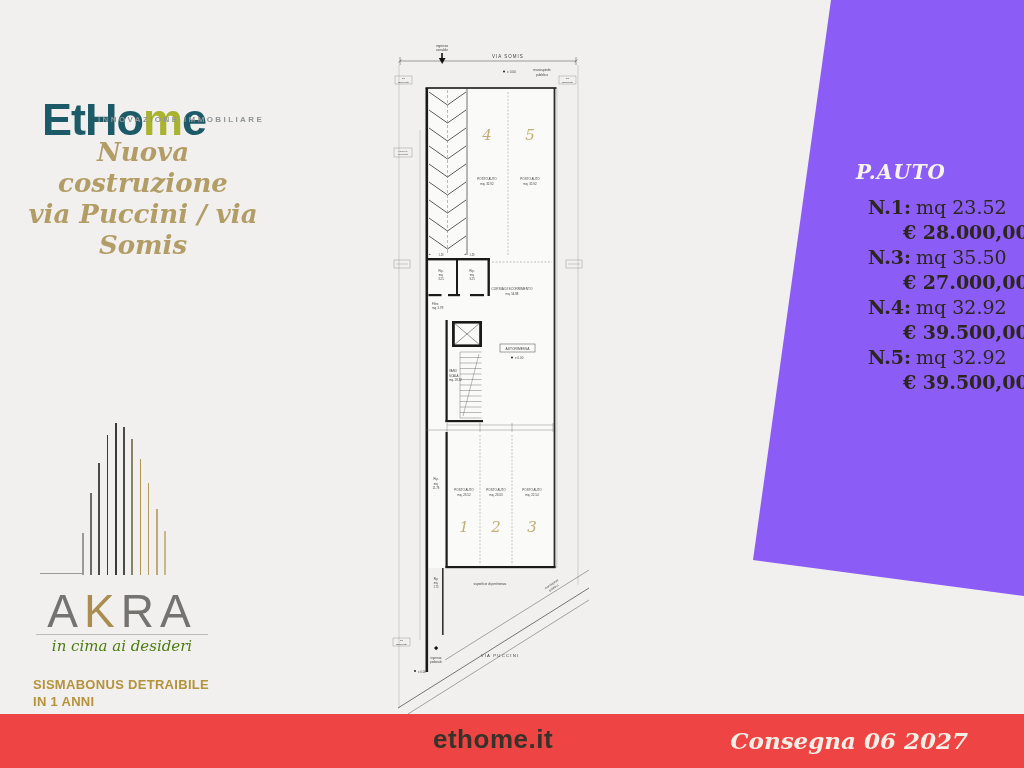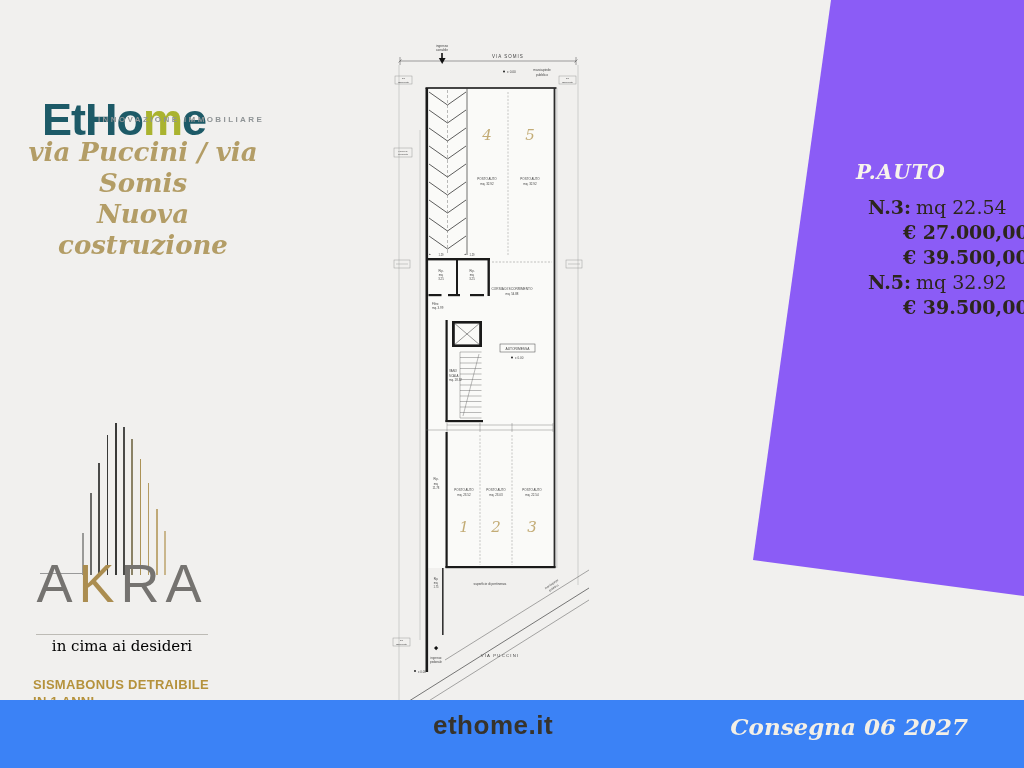--- a/index.html
+++ b/index.html
@@ -13,64 +13,64 @@
   .logo .green{color:#aab32f;}
   .logo-tagline{position:absolute;left:69px;top:115px;font-size:8px;letter-spacing:2.4px;
         color:#8f9496;font-weight:bold;margin-left:29px;}
   .headline{position:absolute;left:18px;top:137px;width:250px;text-align:center;
         font-family:"DejaVu Serif",serif;font-style:italic;font-weight:bold;
         font-size:26px;line-height:31px;color:#b39d66;}
   .akra-lines{position:absolute;left:82px;top:423px;width:84px;height:152px;
         display:flex;justify-content:space-between;align-items:flex-end;}
   .akra-lines span{width:1.6px;display:block;}
   .akra-ground{position:absolute;left:40px;top:573px;width:44px;height:1px;background:#999;}
-  .akra-name{position:absolute;left:33px;top:552px;width:178px;text-align:center;
-        font-size:54px;letter-spacing:6px;color:#757370;font-family:"Liberation Sans",sans-serif;}
+  .akra-name{position:absolute;left:33px;top:584px;width:178px;text-align:center;
+        font-size:46px;letter-spacing:6px;color:#757370;font-family:"Liberation Sans",sans-serif;}
   .akra-name .gold{color:#ab8d50;}
   .akra-rule{position:absolute;left:36px;top:634px;width:172px;height:1px;background:#bdbbb5;}
   .akra-script{position:absolute;left:33px;top:637px;width:178px;text-align:center;
-        font-family:"DejaVu Serif",serif;font-size:15px;color:#000000;}
+        font-family:"DejaVu Serif",serif;font-style:italic;font-size:15px;color:#4d7c0f;}
   .promo{position:absolute;left:33px;top:676px;font-weight:bold;font-size:13px;
         line-height:17px;color:#b5923c;letter-spacing:.3px;}
 
   
   .panel{position:absolute;left:740px;top:0;width:284px;height:600px;background:#8b5cf6;
         clip-path:polygon(91px 0px,284px 0px,284px 596px,13px 560px);}
   .panel-title{position:absolute;left:116px;top:160px;font-family:"DejaVu Serif",serif;
         font-style:italic;font-weight:bold;font-size:20px;color:#f7f4ec;letter-spacing:1px;}
   .price-list{position:absolute;left:0;top:195px;width:284px;
         font-family:"DejaVu Serif",serif;font-size:19px;color:#2c261c;}
   .pl-item div{line-height:25px;white-space:nowrap;}
   .pl-l1{padding-left:128px;}
   .pl-l2{padding-left:163px;font-weight:bold;}
   .b{font-weight:bold;margin-right:5px;}
 
   
-  .footer{position:absolute;left:0;bottom:0;width:1024px;height:68px;background:#3b82f6;}
+  .footer{position:absolute;left:0;bottom:0;width:1024px;height:54px;background:#ef4444;}
   .footer-site{position:absolute;left:433px;top:10px;font-weight:bold;font-size:26px;
         color:#37332b;letter-spacing:.5px;}
   .footer-delivery{position:absolute;right:56px;top:13px;font-family:"DejaVu Serif",serif;
         font-style:italic;font-weight:bold;font-size:23px;color:#f3efe6;}
 
   
   .plan{position:absolute;left:390px;top:40px;}
   .plan text{font-family:"Liberation Sans",sans-serif;fill:#444;}
   .plan .gold-num{font-family:"DejaVu Serif",serif;font-style:italic;fill:#c3ac76;}
 </style>
 </head>
 <body>
 
 <div class="logo">
   <span class="teal">EtHo</span><span class="green">m</span><span class="teal">e</span>
 </div>
 <div class="logo-tagline">INNOVAZIONE IMMOBILIARE</div>
 
 <div class="headline">
+  <div>Nuova costruzione</div>
   <div>via Puccini / via Somis</div>
-  <div>Nuova costruzione</div>
 </div>
 
 <div class="akra-lines">
   <span style="height:42px;background:#9a9a98"></span>
   <span style="height:82px;background:#6a6a68"></span>
   <span style="height:112px;background:#4a4a48"></span>
   <span style="height:140px;background:#3a3a38"></span>
   <span style="height:152px;background:#3a3a38"></span>
   <span style="height:148px;background:#4a4a48"></span>
   <span style="height:136px;background:#8a8266"></span>
@@ -291,24 +291,29 @@
     <rect x="176" y="220" width="16" height="8" fill="none"></rect>
     <line x1="6" y1="224" x2="18" y2="224"></line>
       <line x1="178" y1="224" x2="190" y2="224"></line>
   </g>
 </svg>
 
 <div class="panel">
   <div class="panel-title">P.AUTO</div>
   <div class="price-list">
     <div class="pl-item">
-      <div class="pl-l1"><span class="b">N.3:</span><span>mq 22.54</span></div>
+      <div class="pl-l1"><span class="b">N.1:</span><span>mq 23.52</span></div>
+      <div class="pl-l2">€ 28.000,00</div>
+    </div>
+    <div class="pl-item">
+      <div class="pl-l1"><span class="b">N.3:</span><span>mq 35.50</span></div>
       <div class="pl-l2">€ 27.000,00</div>
     </div>
     <div class="pl-item">
+      <div class="pl-l1"><span class="b">N.4:</span><span>mq 32.92</span></div>
       <div class="pl-l2">€ 39.500,00</div>
     </div>
     <div class="pl-item">
       <div class="pl-l1"><span class="b">N.5:</span><span>mq 32.92</span></div>
       <div class="pl-l2">€ 39.500,00</div>
     </div>
   </div>
 </div>
 
 <div class="footer">

